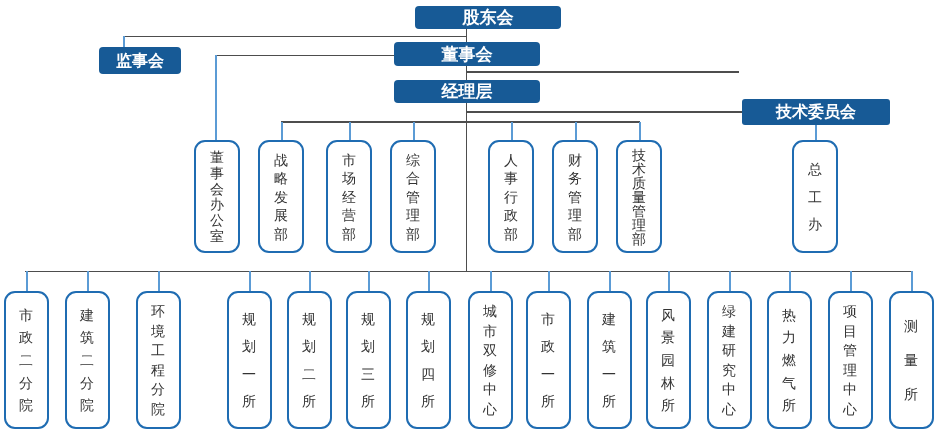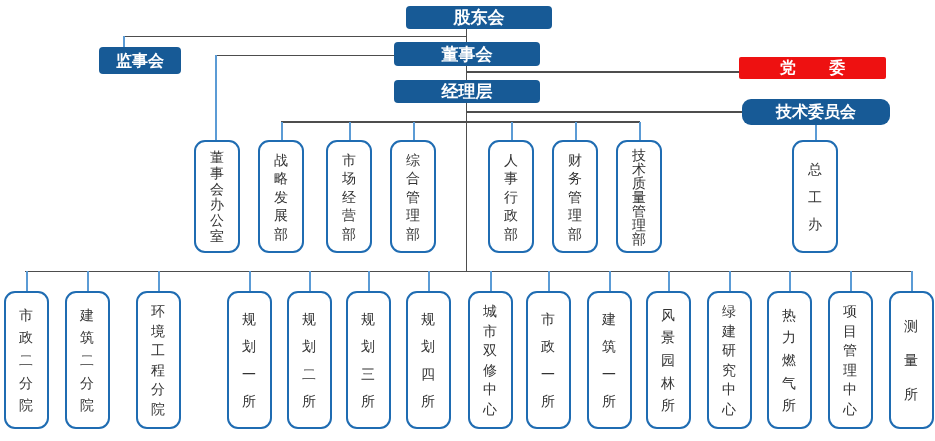--- a/index.html
+++ b/index.html
@@ -4,21 +4,21 @@
 <style>
   html,body{margin:0;padding:0;background:#ffffff;}
   body{font-family:"DejaVu Sans","Liberation Sans",sans-serif;}
   #stage{position:relative;width:935px;height:441px;background:#ffffff;overflow:hidden;}
 
   
   .solid{position:absolute;display:flex;align-items:center;justify-content:center;
          background:#175A96;color:#ffffff;font-weight:bold;font-size:17px;
          border-radius:4px;line-height:1;white-space:pre;}
   .solid.red{background:#EE1111;border-radius:2px;}
-  .solid.round{border-radius:9px;}
+  .solid.round{border-radius:3px;}
 
   
   .vbox{position:absolute;background:#ffffff;border:2px solid #1F6CB2;border-radius:11px;
         box-sizing:border-box;display:flex;align-items:center;justify-content:center;}
   .vtext{display:flex;flex-direction:column;justify-content:space-evenly;align-items:center;
          height:100%;width:100%;padding:6px 0;box-sizing:border-box;
          color:#333333;font-size:14px;line-height:1;}
 
   
   .ln{position:absolute;}
@@ -61,30 +61,29 @@
       <div class="ln v b" style="left: 490px; top: 271px; height: 20px;"></div>
       <div class="ln v b" style="left: 548px; top: 271px; height: 20px;"></div>
       <div class="ln v b" style="left: 609px; top: 271px; height: 20px;"></div>
       <div class="ln v b" style="left: 668px; top: 271px; height: 20px;"></div>
       <div class="ln v b" style="left: 729px; top: 271px; height: 20px;"></div>
       <div class="ln v b" style="left: 789px; top: 271px; height: 20px;"></div>
       <div class="ln v b" style="left: 850px; top: 271px; height: 20px;"></div>
       <div class="ln v b" style="left: 911px; top: 271px; height: 20px;"></div>
     </div>
 
-  <div class="solid" style="left:406px;top:6px;width:146px;height:23px;">股东会</div>
+  <div class="solid" style="left:415px;top:6px;width:146px;height:23px;">股东会</div>
 
   <div class="solid" style="left:394px;top:42px;width:146px;height:24px;font-family:Liberation Serif, serif;">董事会</div>
 
   <div class="solid" style="left:99px;top:47px;width:82px;height:27px;font-size:16px;">监事会</div>
 
   <div class="solid" style="left:394px;top:80px;width:146px;height:23px;">经理层</div>
 
 
-  <div class="solid red" style="left:739px;top:57px;width:147px;height:22px;font-size:16px;">党      委</div>
 
   <div class="solid round" style="left:742px;top:99px;width:148px;height:26px;font-size:16px;">技术委员会</div>
 
   <div id="dept-row">
       <div class="vbox" style="left: 194px; top: 140px; width: 46px; height: 113px;">
         <div class="vtext">
           <span>董</span>
           <span>事</span>
           <span>会</span>
           <span>办</span>

